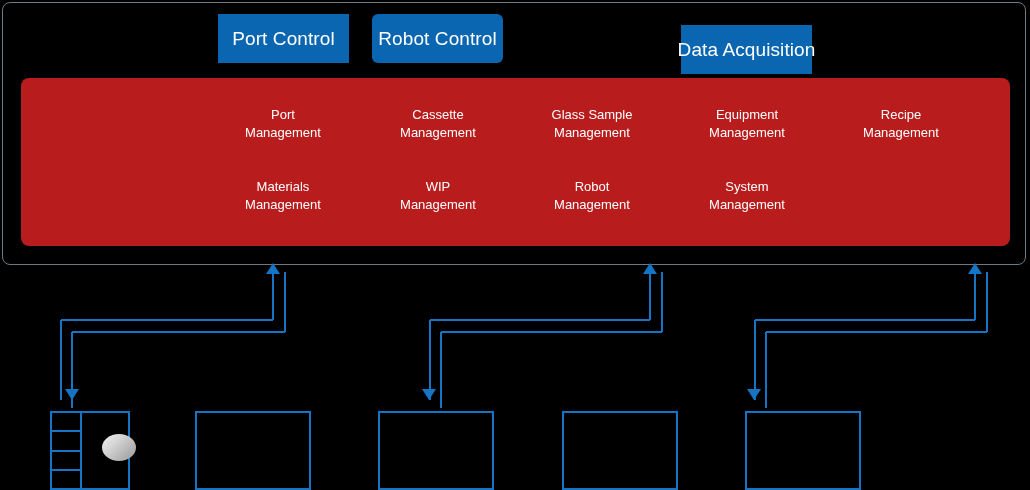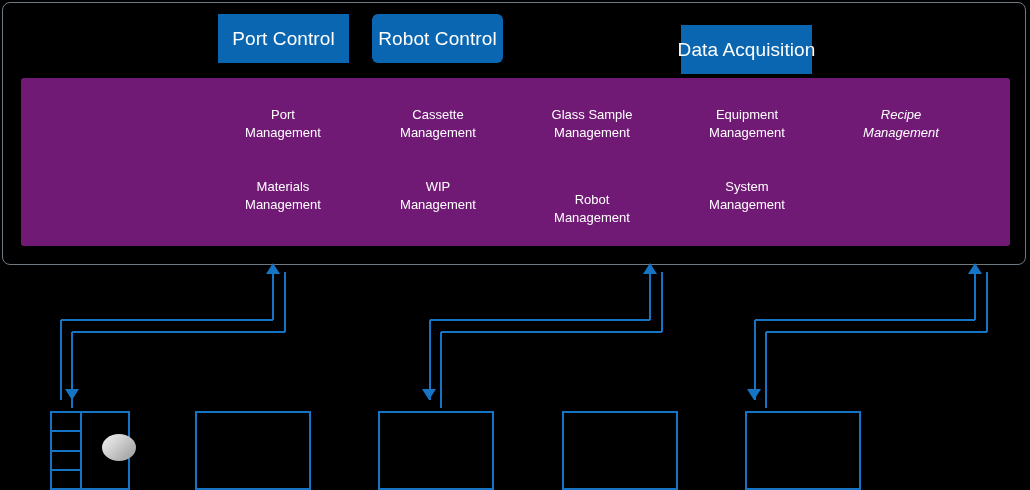--- a/index.html
+++ b/index.html
@@ -52,22 +52,22 @@
     white-space: nowrap;
   }
 
   
   .main-panel {
     position: absolute;
     left: 21px;
     top: 78px;
     width: 989px;
     height: 168px;
-    background: #701a75;
-    border-radius: 3px;
+    background: #b91c1c;
+    border-radius: 8px;
   }
   .panel-grid {
     position: absolute;
     left: 0;
     top: 0;
     width: 100%;
     height: 100%;
   }
   .panel-item {
     position: absolute;
@@ -139,27 +139,27 @@
   <div class="main-panel">
     <div class="panel-grid">
         <div class="panel-item" style="left: 262px; top: 28px;">Port
 Management</div>
         <div class="panel-item" style="left: 417px; top: 28px;">Cassette
 Management</div>
         <div class="panel-item" style="left: 571px; top: 28px;">Glass Sample
 Management</div>
         <div class="panel-item" style="left: 726px; top: 28px;">Equipment
 Management</div>
-        <div class="panel-item" style="left: 880px; top: 28px; font-style: italic;">Recipe
+        <div class="panel-item" style="left: 880px; top: 28px;">Recipe
 Management</div>
         <div class="panel-item" style="left: 262px; top: 100px;">Materials
 Management</div>
         <div class="panel-item" style="left: 417px; top: 100px;">WIP
 Management</div>
-        <div class="panel-item" style="left: 571px; top: 100px; margin-top: 13px;">Robot
+        <div class="panel-item" style="left: 571px; top: 100px;">Robot
 Management</div>
         <div class="panel-item" style="left: 726px; top: 100px;">System
 Management</div>
       </div>
   </div>
 
   <svg class="connectors" width="1030" height="490" viewBox="0 0 1030 490">
       <path d="M 285 332 L 72 332" stroke="#1574c4" stroke-width="2" fill="none"></path>
       <path d="M 285 332 L 285 272" stroke="#1574c4" stroke-width="2" fill="none"></path>
       <path d="M 273 320 L 273 274" stroke="#1574c4" stroke-width="2" fill="none"></path>

